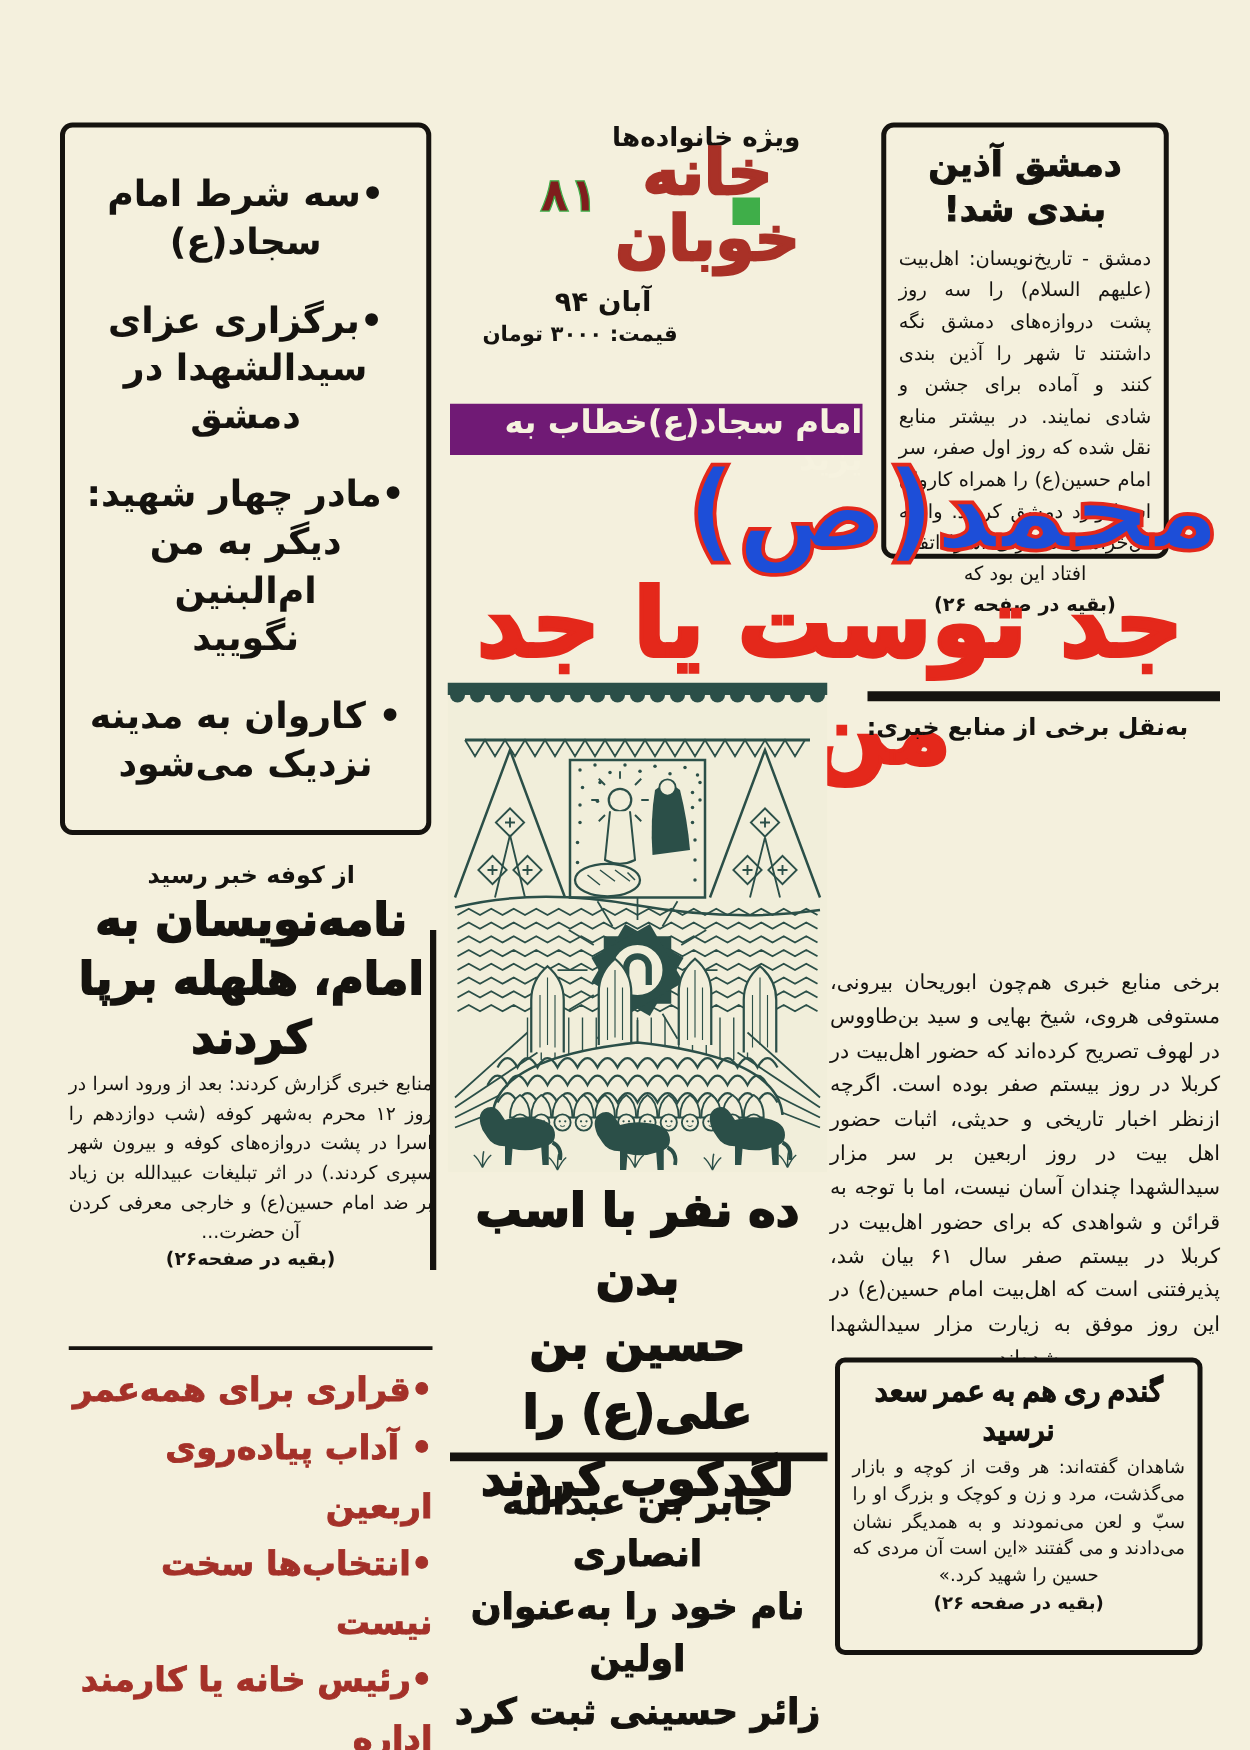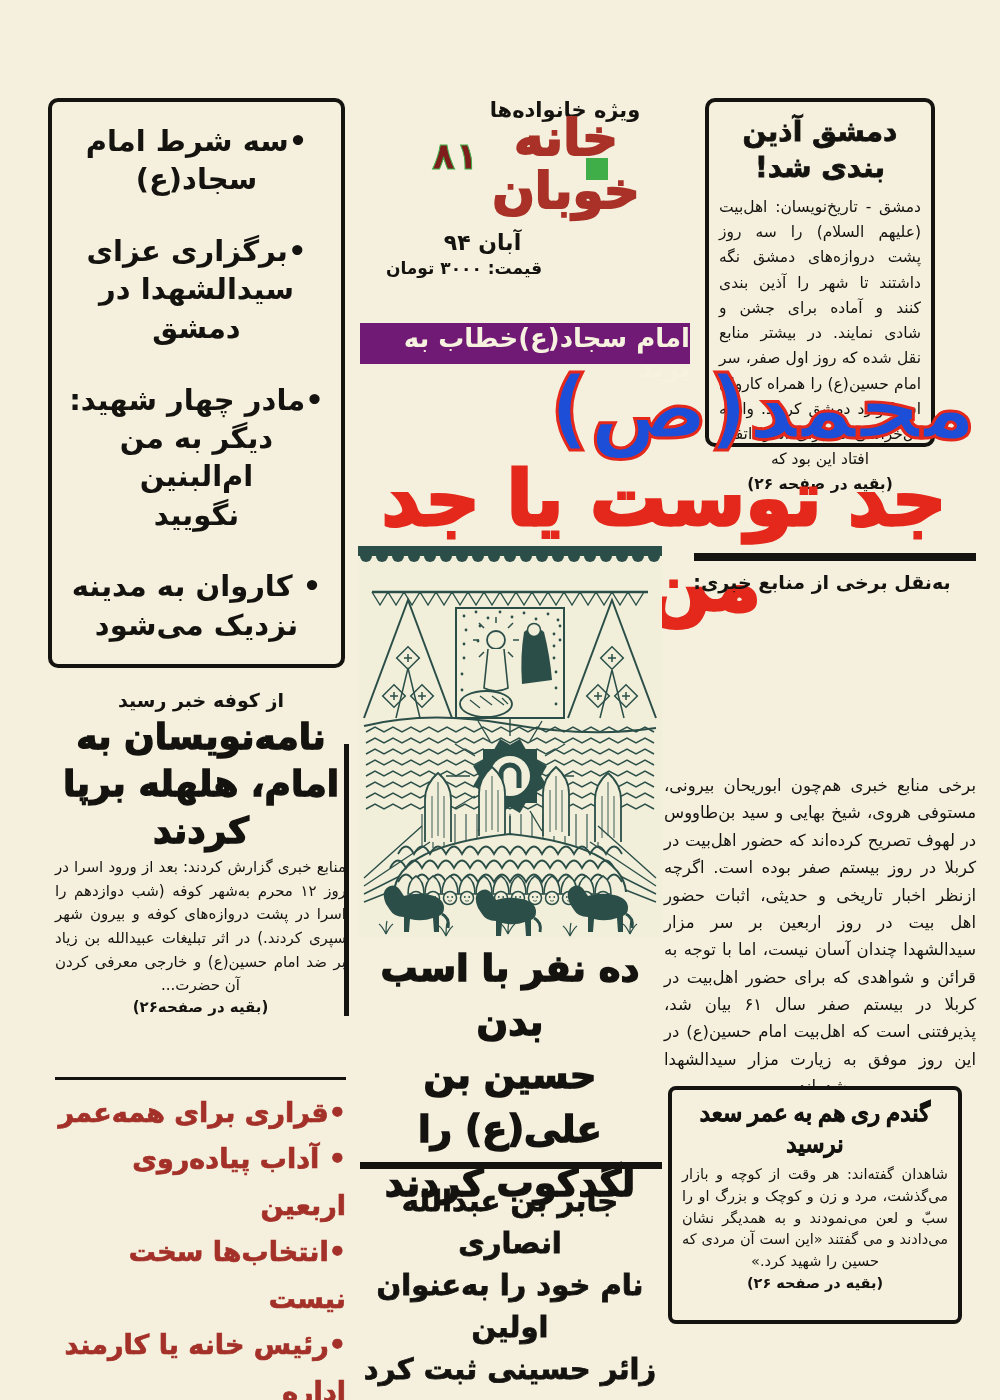--- a/index.html
+++ b/index.html
@@ -10,21 +10,21 @@
     font-family:"DejaVu Sans", sans-serif;color:#15130f;
   }
   .abs{position:absolute;}
   .pre{white-space:pre-line;}
   .ctr{text-align:center;}
   .b{font-weight:bold;}
   .box{border:4px solid #15130f;border-radius:10px;background:#f4f0dd;}
   .just{text-align:justify;text-align-last:center;}
 
   
-  .tl-box{left:48px;top:98px;width:297px;height:570px;padding:20px 12px;
+  .tl-box{left:48px;top:98px;width:297px;height:570px;padding:34px 12px;
     display:flex;flex-direction:column;justify-content:space-between;align-items:center;
     font-size:29px;font-weight:bold;line-height:1.32;text-align:center;}
 
   
   .tagline{left:450px;top:98px;width:230px;font-size:21px;}
   .logo{left:478px;top:112px;width:176px;font-size:50px;line-height:1.06;
     color:#a93127;-webkit-text-stroke:2px #a93127;text-align:center;}
   .logo-green-sq{left:586px;top:158px;width:22px;height:22px;background:#3fae49;}
   .issue-no{left:432px;top:134px;font-size:38px;color:#7f1d1d;-webkit-text-stroke:1px #3fae49;}
   .issue-date{left:420px;top:230px;width:125px;font-size:22px;}

